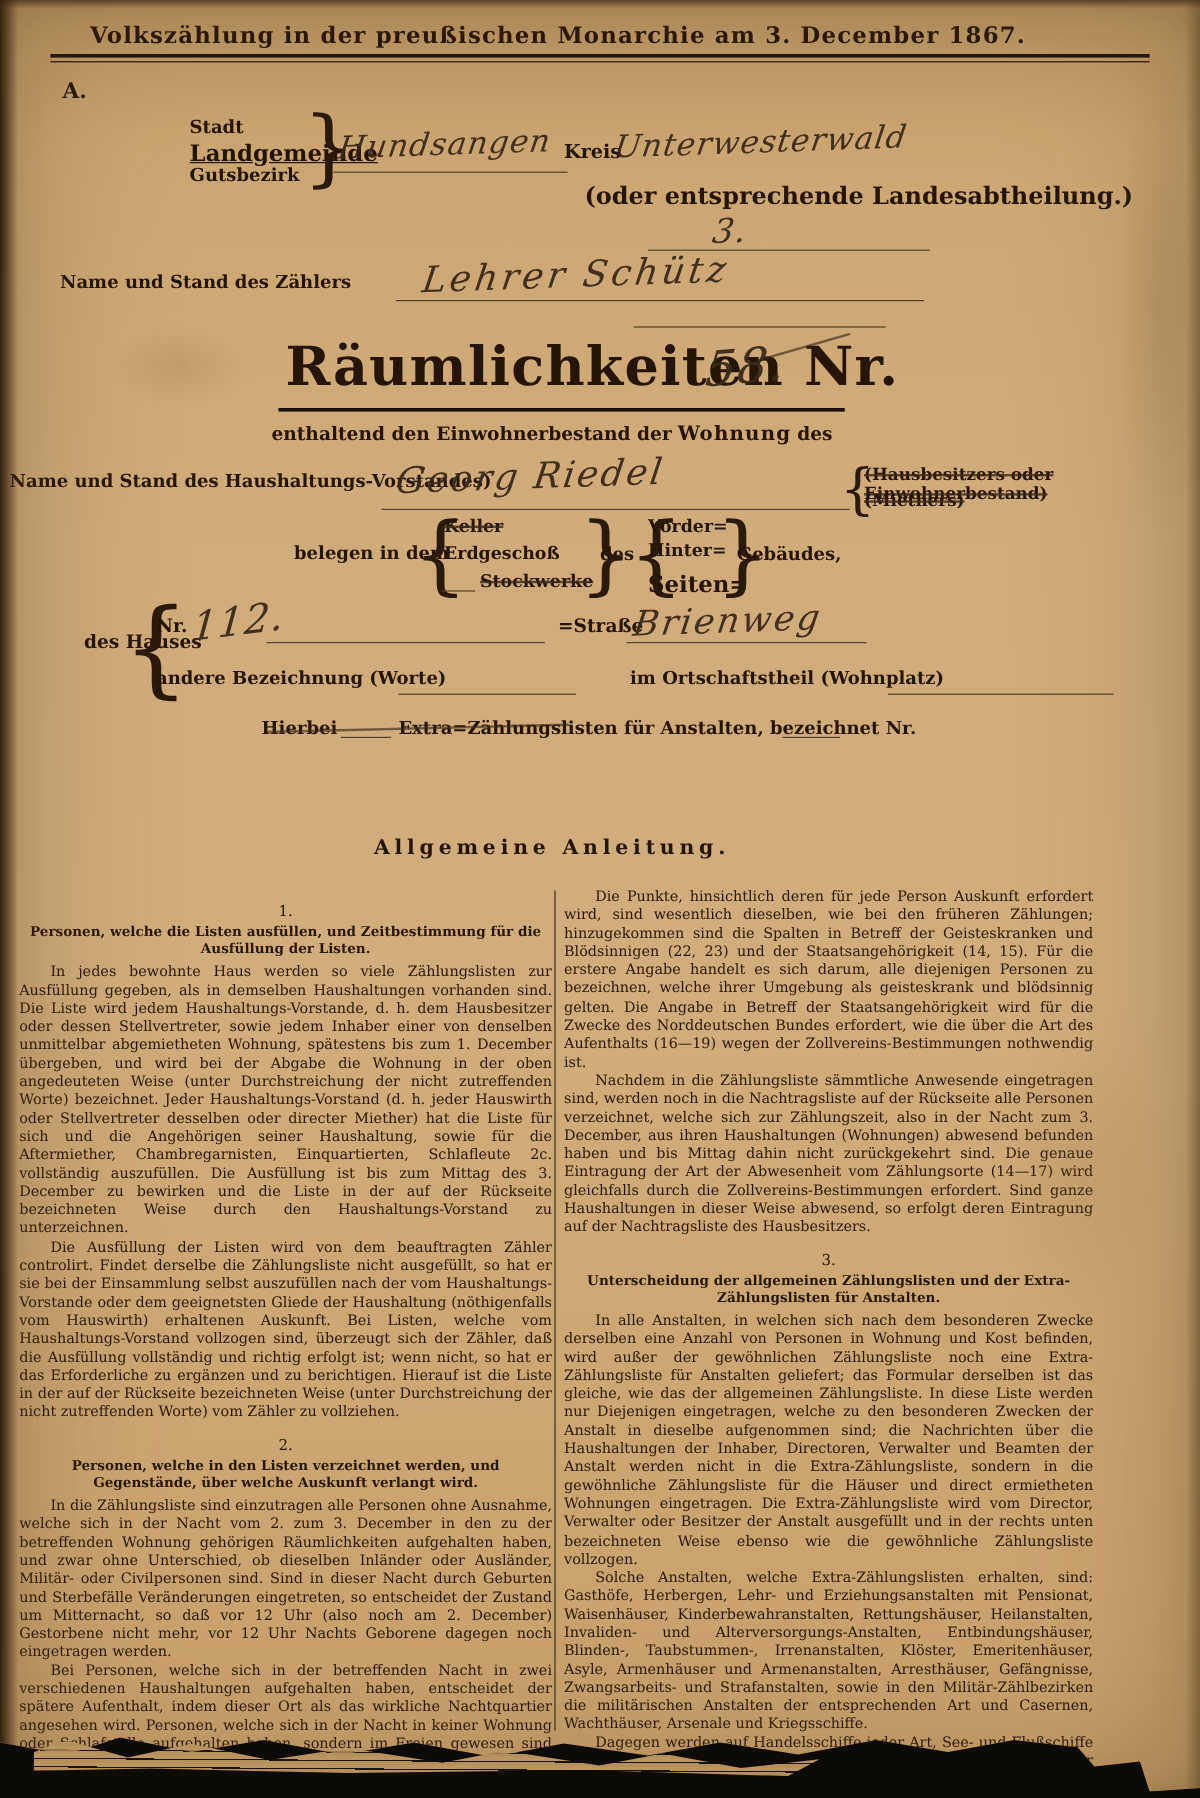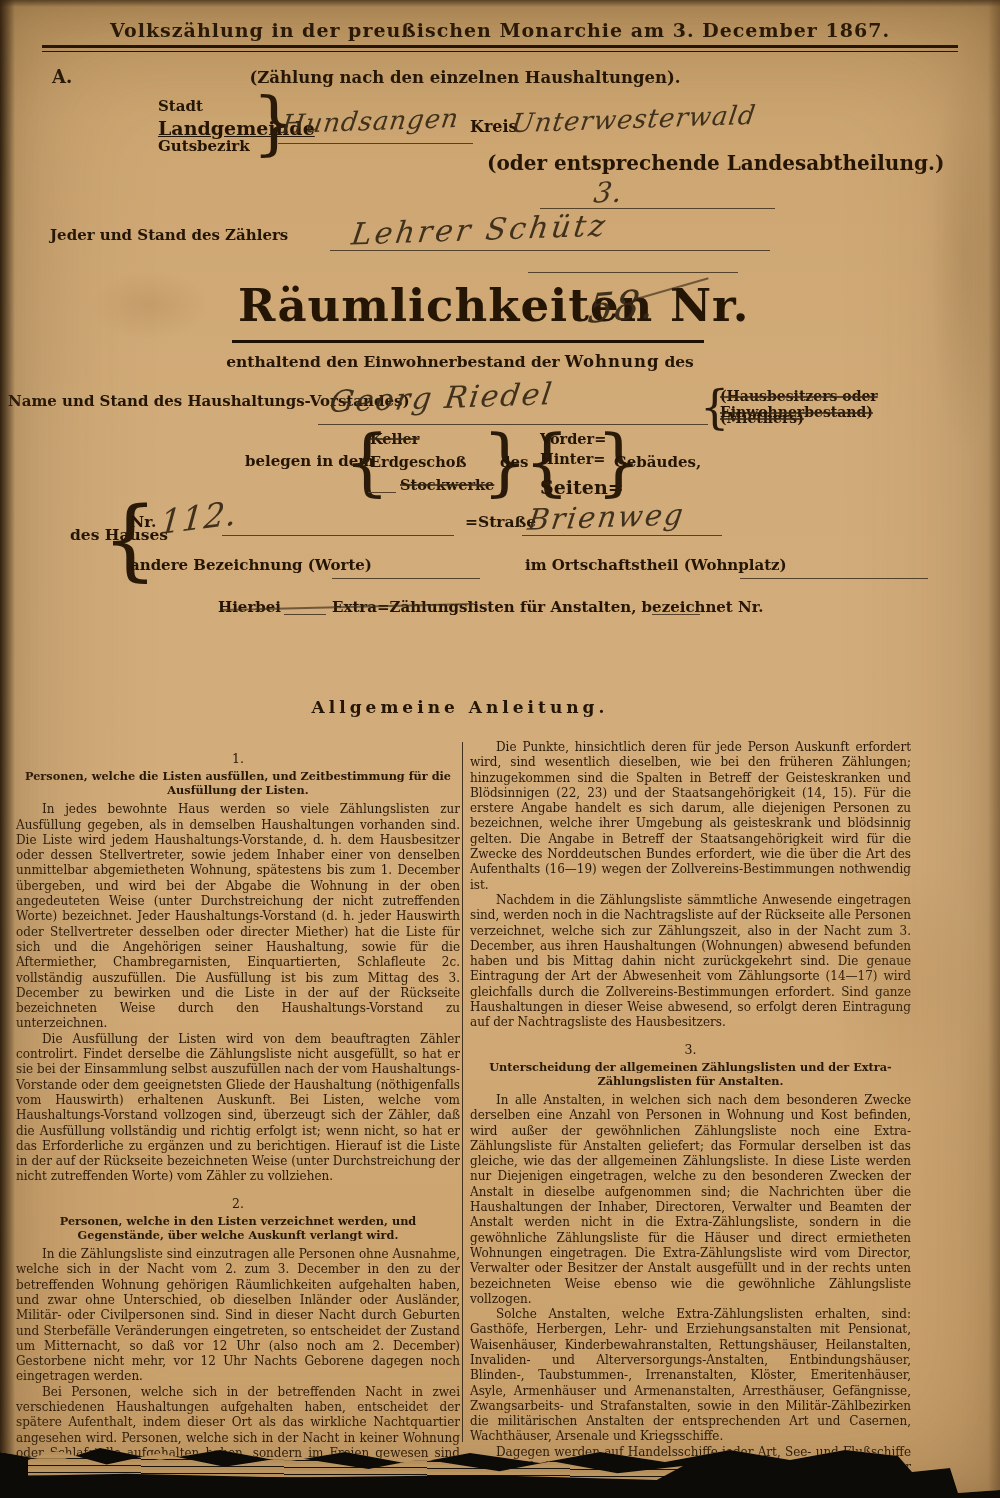--- a/index.html
+++ b/index.html
@@ -43,42 +43,41 @@
     background:repeating-linear-gradient(0deg,#b6905c 0 3px, rgba(60,40,18,.25) 3px 4px, #bb955f 4px 7px);
     clip-path:polygon(0 40%,4% 0,12% 55%,20% 10%,30% 60%,40% 20%,52% 65%,60% 25%,72% 70%,80% 30%,90% 75%,100% 45%,96% 100%,70% 85%,40% 100%,15% 90%,0 100%);
     transform:rotate(.4deg);
   }
 </style>
 </head>
 <body>
 
 <div class="paper">
 
-  <div class="abs frak center" style="left:40px; top:19px; width:850px; font-size:19px; letter-spacing:1px;text-align:right;">Volkszählung in der preußischen Monarchie am 3. December 1867.</div>
+  <div class="abs frak center" style="left:40px; top:19px; width:850px; font-size:19px; letter-spacing:1px;">Volkszählung in der preußischen Monarchie am 3. December 1867.</div>
   <div class="abs" style="left:42px; top:45px; width:916px; height:3px; border-top:3px solid #1d1105; border-bottom:1px solid #1d1105;"></div>
 
   <div class="abs frak" style="left:52px; top:66px; font-size:18px;">A.</div>
-  <div class="abs frak center" style="left:40px; top:68px; width:850px; font-size:16.5px;">(Zählung nach den einzelnen Haushaltungen).</div>
 
   <div class="abs frak" style="left:158px; top:97px;  font-size:15px;">Stadt</div>
   <div class="abs frak" style="left:158px; top:117px; font-size:19px;text-decoration:underline;">Landgemeinde</div>
   <div class="abs frak" style="left:158px; top:137px; font-size:15px;">Gutsbezirk</div>
   <div class="brace" style="left:252px; top:88px; font-size:70px;">}</div>
   <div class="abs">
       <span class="hand" style="position:absolute; left:282px; top:106px; font-size:26px;">Hundsangen</span>
     </div>
   <div class="ul" style="left:278px; top:143px; width:195px;"></div>
   <div class="abs frak" style="left:470px; top:117px; font-size:16px;">Kreis</div>
   <span class="hand" style="position:absolute; left:512px; top:104px; font-size:26px;">Unterwesterwald</span>
   <div class="abs frak" style="left:487px; top:151px; font-size:20px;">(oder entsprechende Landesabtheilung.)</div>
 
   <div class="ul" style="left:540px; top:208px; width:235px;"></div>
   <span class="hand" style="position:absolute; left:594px; top:176px; font-size:28px;">3.</span>
 
-  <div class="abs frak" style="left:50px; top:226px; font-size:15px;">Jeder und Stand des Zählers</div>
+  <div class="abs frak" style="left:50px; top:226px; font-size:15px;">Name und Stand des Zählers</div>
   <div class="ul" style="left:330px; top:250px; width:440px;"></div>
   <span class="hand" style="position:absolute; left:352px; top:212px; font-size:30px; letter-spacing:3px;">Lehrer Schütz</span>
   <div class="ul" style="left:528px; top:272px; width:210px;"></div>
 
   <div class="abs frak" style="left:238px; top:279px; font-size:45px; letter-spacing:1px;">Räumlichkeiten Nr.</div>
   <div class="abs" style="left:232px; top:340px; width:472px; height:3px; background:#1d1105;"></div>
   <span class="hand" style="position:absolute; left:588px; top:283px; font-size:40px; transform:rotate(-5deg) skewX(-10deg);">58.</span>
   <div class="pen" style="left:632px; top:288px; width:78px; height:1.5px; transform:rotate(-16deg);"></div>
 
   <div class="abs center" style="left:20px; top:352px; width:880px; font-size:15.5px;">

